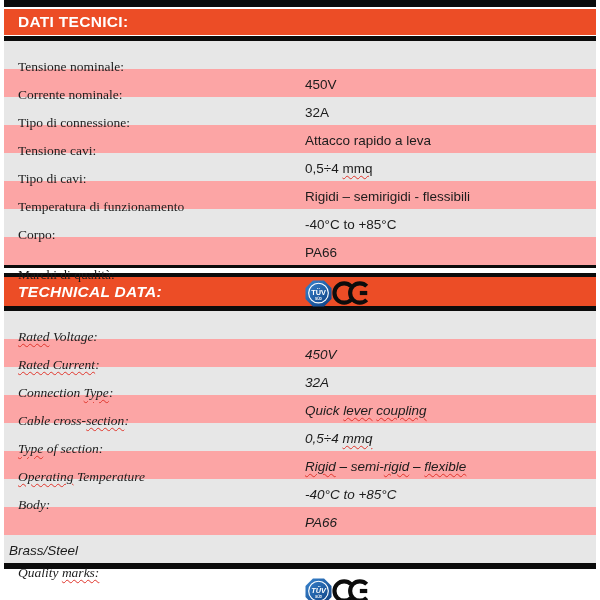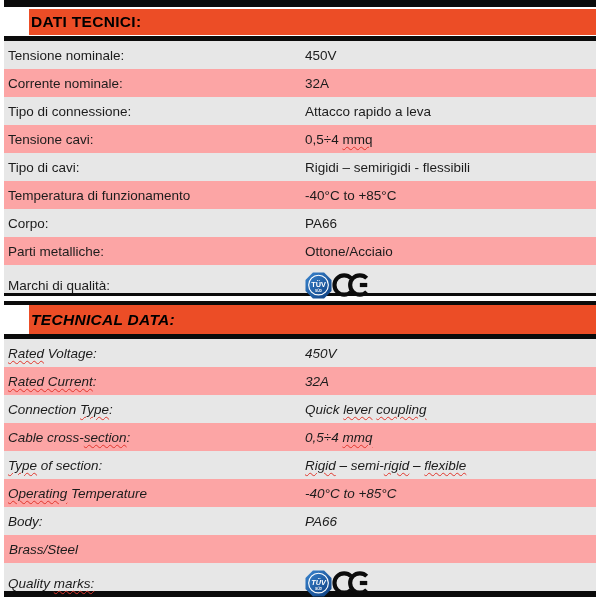--- a/index.html
+++ b/index.html
@@ -2,30 +2,30 @@
 <html><head>
 <meta charset="utf-8">
 <style>
   html,body{margin:0;padding:0;background:#ffffff;}
   body{width:600px;height:600px;overflow:hidden;
        font-family:"Liberation Sans","DejaVu Sans",sans-serif;color:#1c1c1c;}
   .page{width:600px;height:600px;box-sizing:border-box;padding:0 4px;background:#fff;}
   .bar{background:#0b0b0b;width:100%;}
   .b7{height:7px}.b5{height:5px}.b4{height:4px}.b3{height:3px}.b6{height:6px}
   .gap1{height:1px}.gap2{height:2px}.gap5{height:5px}
-  .hdr{background:#ec4d26;color:#000000;font-weight:700;font-size:15.5px;
-       letter-spacing:.3px;padding-left:2px;display:flex;align-items:center;margin-left:25px;}
+  .hdr{background:#ec4d26;color:#ffffff;font-weight:700;font-size:15.5px;
+       letter-spacing:.3px;padding-left:14px;display:flex;align-items:center;}
   .hdr.it-sec{height:26px;}
   .hdr.en-sec{height:29px;font-style:italic;}
   .rows .row{display:grid;grid-template-columns:296px 1fr;height:28px;align-items:center;
              font-size:13.5px;background:#fca5a5;}
   .rows .row:nth-child(odd){background:#e7e7e7;}
   .cell{white-space:nowrap;overflow:visible;}
-  .cell.label{padding-left:4px;}
-  .cell.value{padding-left:5px;}
+  .cell.label{padding-left:14px;font-family:Liberation Serif, serif;}
+  .cell.value{padding-left:5px;margin-top:36px;}
   .rows.en{font-style:italic;}
   .sq{text-decoration-line:underline;text-decoration-style:wavy;
       text-decoration-color:#e0352b;text-decoration-thickness:1px;text-underline-offset:2px;}
   .badge-cell{display:flex;align-items:center;height:40px;}
   .tuv-badge,.ce-badge{display:inline-flex;align-items:center;}
   .hidden-defs{position:absolute;width:0;height:0;}
 </style>
 </head>
 <body>
 
@@ -70,24 +70,20 @@
       <div class="cell label"><span>Tipo di cavi:</span></div>
       <div class="cell value"><span>Rigidi – semirigidi - flessibili</span></div>
     </div>
     <div class="row">
       <div class="cell label"><span>Temperatura di funzionamento</span></div>
       <div class="cell value"><span>-40°C to +85°C</span></div>
     </div>
     <div class="row">
       <div class="cell label"><span>Corpo:</span></div>
       <div class="cell value"><span>PA66</span></div>
-    </div>
-    <div class="row">
-      <div class="cell label"><span>Parti metalliche:</span></div>
-      <div class="cell value"><span>Ottone/Acciaio</span></div>
     </div>
     <div class="row">
       <div class="cell label"><span>Marchi di qualità:</span></div>
       <div class="cell value badge-cell">
         <span class="tuv-badge">
           <svg width="27" height="27" viewBox="0 0 28 28">
             <polygon points="8.2,0.5 19.8,0.5 27.5,8.2 27.5,19.8 19.8,27.5 8.2,27.5 0.5,19.8 0.5,8.2" fill="url(#tuvg)"></polygon>
             <circle cx="14" cy="13.6" r="10.2" fill="none" stroke="#ffffff" stroke-width="1.2"></circle>
             <text x="14" y="15.6" text-anchor="middle" font-size="7.6" font-weight="bold" fill="#ffffff" font-family="Liberation Sans, sans-serif">TÜV</text>
             <text x="14" y="20.4" text-anchor="middle" font-size="3.4" font-weight="bold" fill="#ffffff" font-family="Liberation Sans, sans-serif">SÜD</text>

